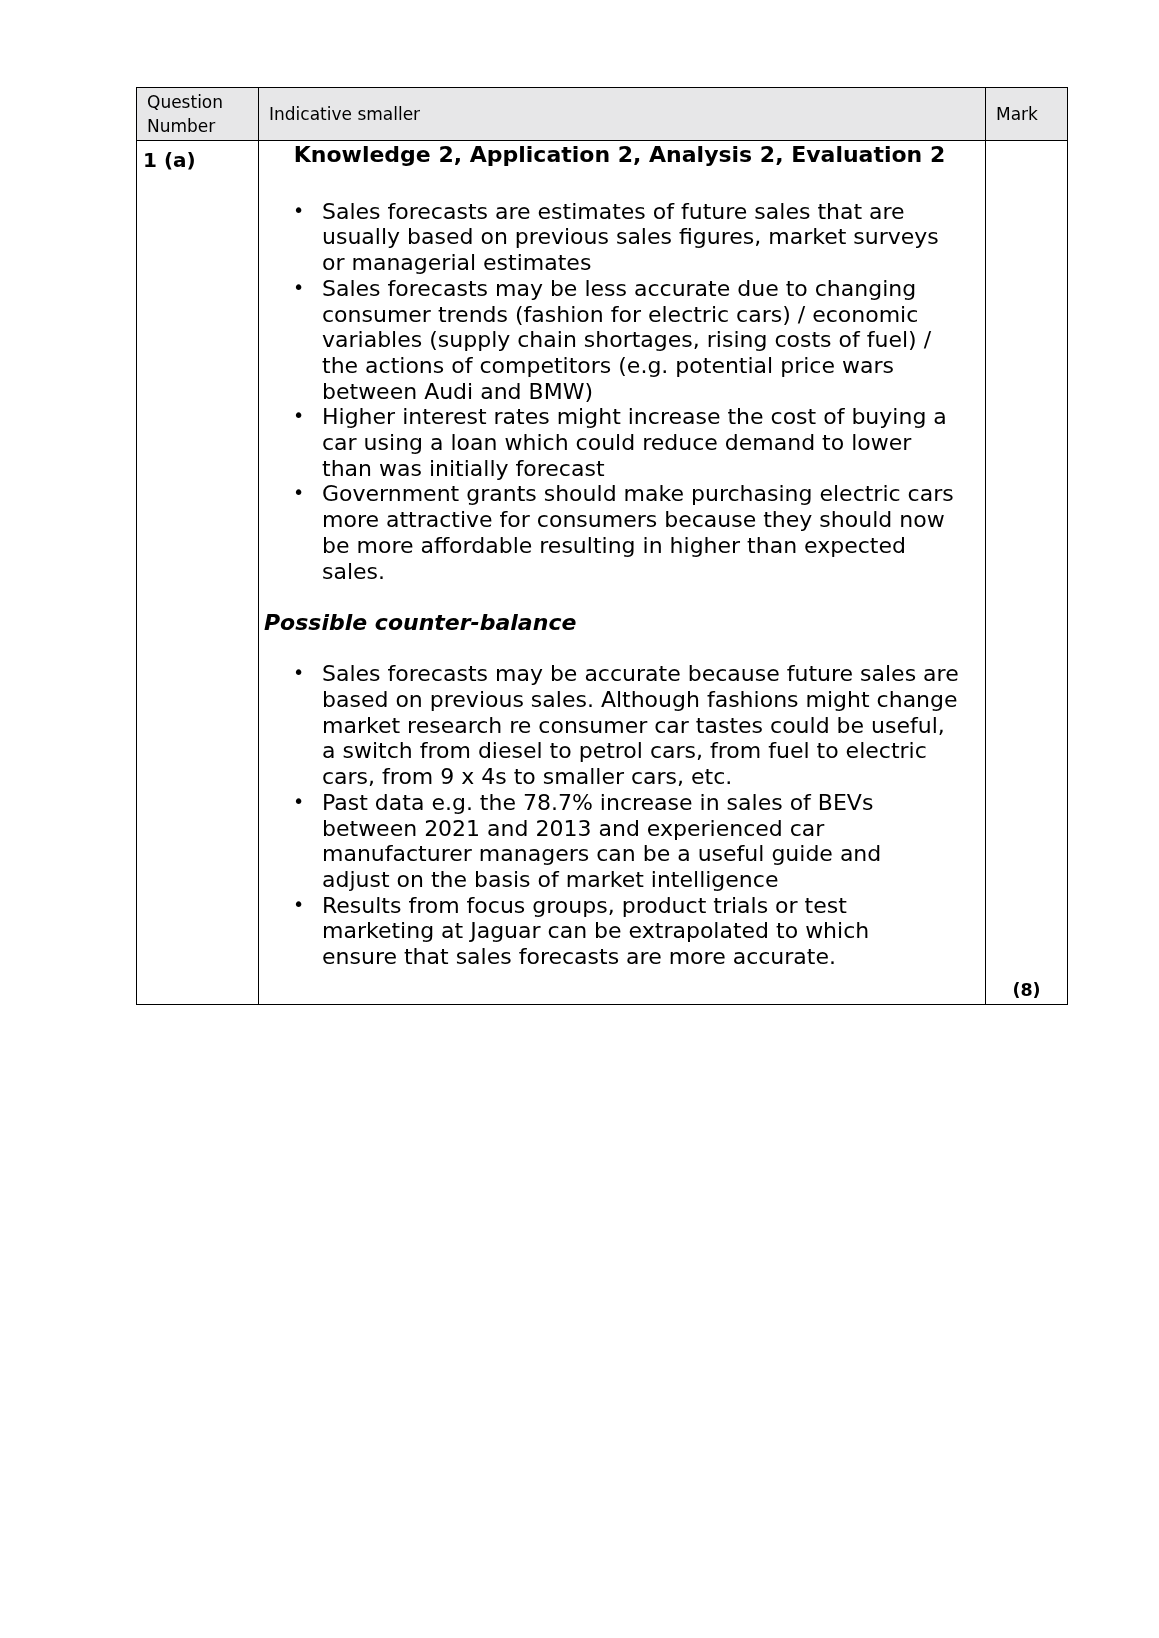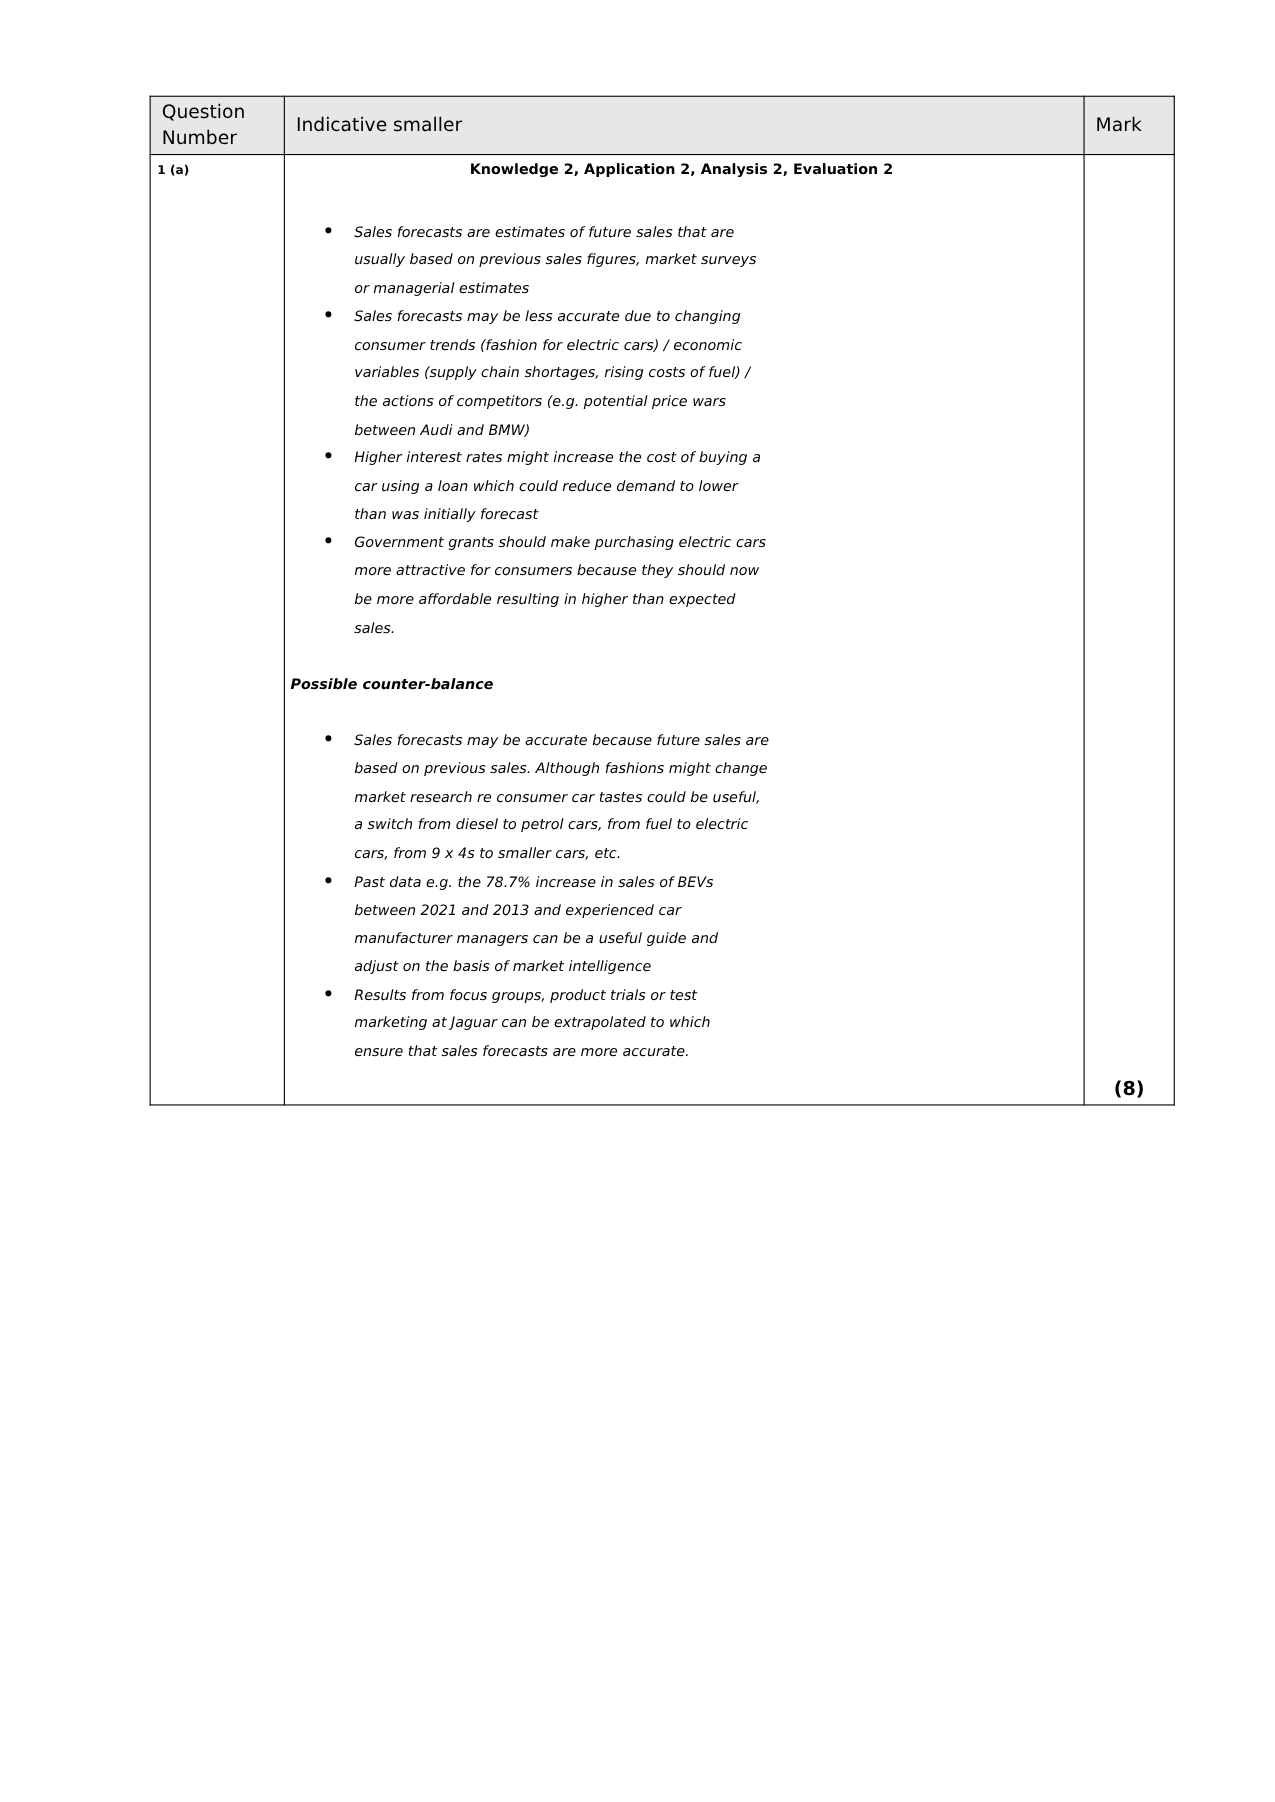--- a/index.html
+++ b/index.html
@@ -34,42 +34,41 @@
     font-size:17px;
     text-align:left;
     vertical-align:middle;
     padding:2px 6px 2px 10px;
     line-height:24px;
   }
   .mark-scheme tbody tr{height:864px;}
   .mark-scheme td{vertical-align:top;}
   td.cell-q{
     font-weight:700;
-    font-size:11px;
+    font-size:20px;
     padding:7px 4px 4px 6px;
   }
   td.cell-c{
     padding:1px 10px 0 5px;
-    font-size:13px;
+    font-size:22px;
     line-height:25.7px;
   }
   .skills-heading{
     margin:0 0 31px 0;
     font-weight:700;
     text-align:center;
   }
   ul.bullets{
     list-style:none;
     margin:0 0 25.7px 0;
     padding:0 0 0 58px;
   }
   ul.bullets li{
     white-space:pre-line;
     position:relative;
-    font-style:italic;
   }
   ul.bullets li::before{
     content:"\2022";
     position:absolute;
     left:-29px;
     top:-1px;
     font-size:19px;
   }
   .counter-label{
     margin:0 0 25.7px 0;

